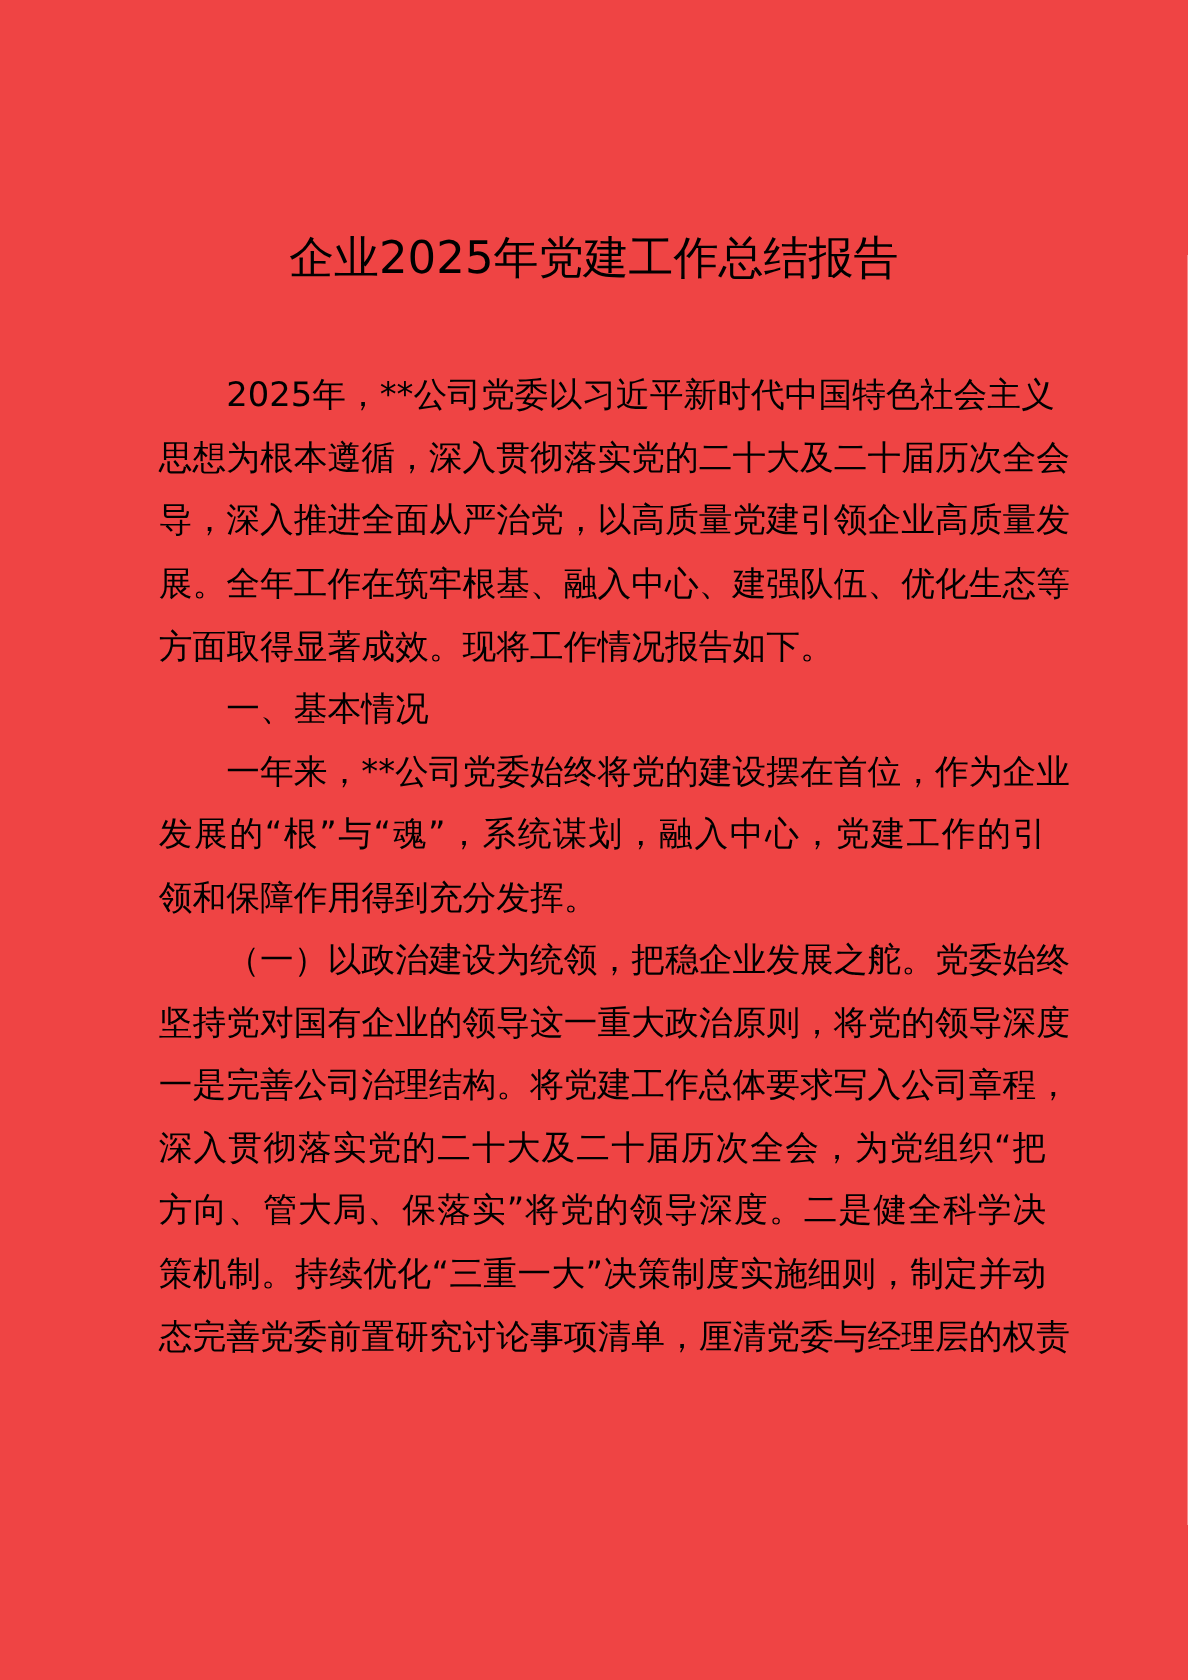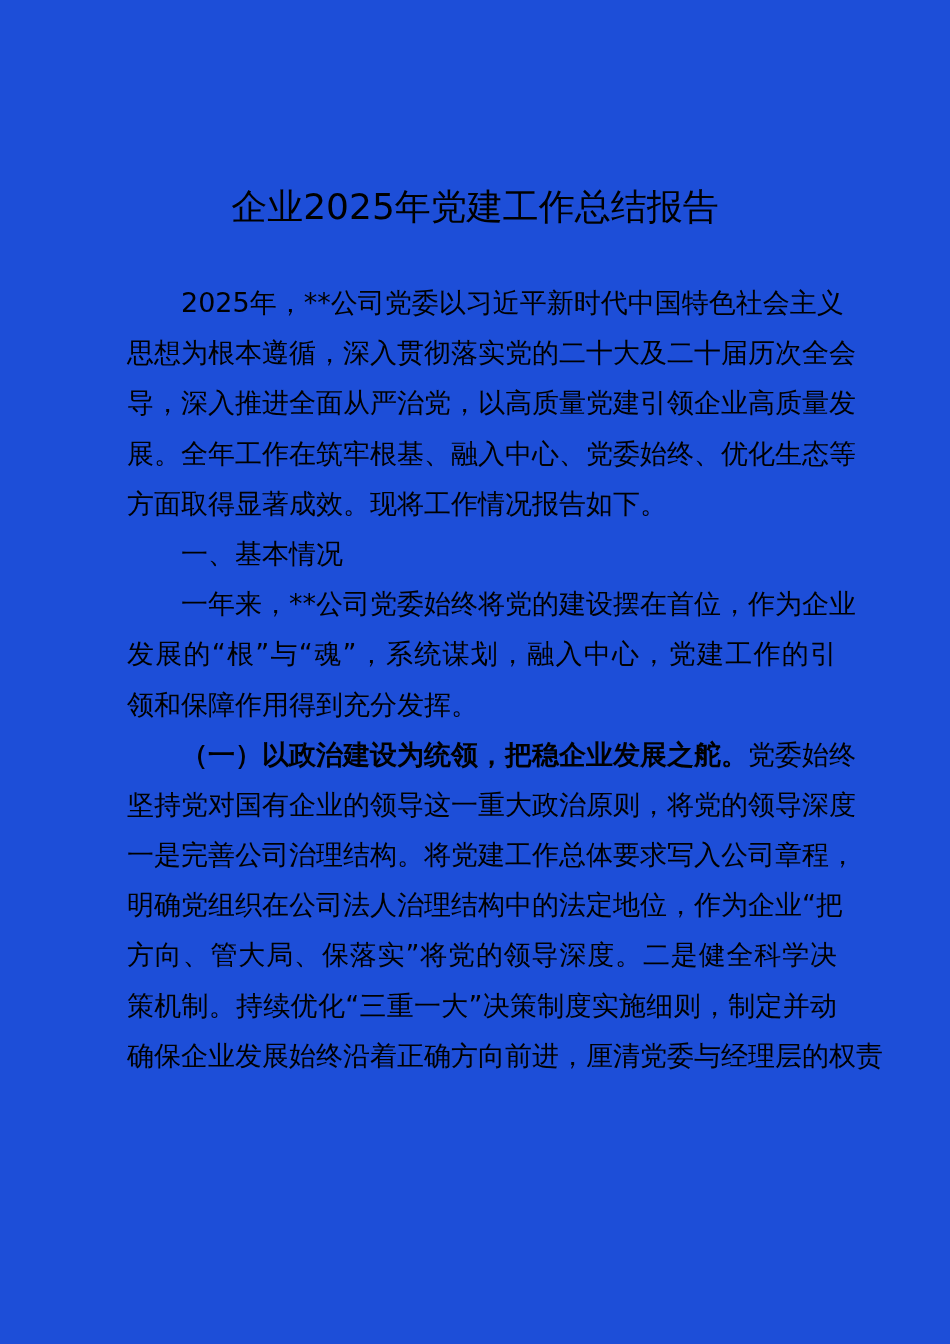--- a/index.html
+++ b/index.html
@@ -1,54 +1,54 @@
 <!DOCTYPE html>
 <html><head>
 <meta charset="utf-8">
 <style>
   html, body { margin: 0; padding: 0; background: #ffffff; }
   body { width: 950px; height: 1344px; position: relative; overflow: hidden;
          font-family: "DejaVu Sans", "Liberation Sans", sans-serif; color: #000; }
-  .page { position: absolute; left: 0; top: 0; width: 950px; height: 1344px; background: #1d4ed8; }
+  .page { position: absolute; left: 0; top: 0; width: 950px; height: 1344px; background: #ef4444; }
   .title { position: absolute; top: 180px; left: 0; width: 950px; text-align: center;
            font-size: 36px; line-height: 54px; letter-spacing: 0px; white-space: nowrap; }
-  .body { position: absolute; left: 127px; top: 278px; width: 710px; }
+  .body { position: absolute; left: 127px; top: 292px; width: 710px; }
   .line { height: 50.2px; line-height: 50.2px; font-size: 27px; white-space: nowrap;
           text-align: justify; text-align-last: justify; }
   .line.last { text-align-last: left; }
   .line.indent { padding-left: 54px; }
-  .bold { font-weight: bold; }
+  .bold { font-weight: normal; }
 </style>
 </head>
 <body>
 
 <div class="page">
   <div class="title">企业2025年党建工作总结报告</div>
 
   <div class="body">
 
     <div>
       <div class="line indent">2025年，**公司党委以习近平新时代中国特色社会主义</div>
       <div class="line">思想为根本遵循，深入贯彻落实党的二十大及二十届历次全会</div>
       <div class="line">导，深入推进全面从严治党，以高质量党建引领企业高质量发</div>
-      <div class="line">展。全年工作在筑牢根基、融入中心、党委始终、优化生态等</div>
+      <div class="line">展。全年工作在筑牢根基、融入中心、建强队伍、优化生态等</div>
       <div class="line last">方面取得显著成效。现将工作情况报告如下。</div>
     </div>
 
     <div class="line indent last">一、基本情况</div>
 
     <div>
       <div class="line indent">一年来，**公司党委始终将党的建设摆在首位，作为企业</div>
       <div class="line">发展的“根”与“魂”，系统谋划，融入中心，党建工作的引</div>
       <div class="line last">领和保障作用得到充分发挥。</div>
     </div>
 
     <div>
       <div class="line indent"><span class="bold">（一）以政治建设为统领，把稳企业发展之舵。</span><span>党委始终</span></div>
       <div class="line">坚持党对国有企业的领导这一重大政治原则，将党的领导深度</div>
       <div class="line">一是完善公司治理结构。将党建工作总体要求写入公司章程，</div>
-      <div class="line">明确党组织在公司法人治理结构中的法定地位，作为企业“把</div>
+      <div class="line">深入贯彻落实党的二十大及二十届历次全会，为党组织“把</div>
       <div class="line">方向、管大局、保落实”将党的领导深度。二是健全科学决</div>
       <div class="line">策机制。持续优化“三重一大”决策制度实施细则，制定并动</div>
-      <div class="line">确保企业发展始终沿着正确方向前进，厘清党委与经理层的权责</div>
+      <div class="line">态完善党委前置研究讨论事项清单，厘清党委与经理层的权责</div>
     </div>
   </div>
 </div>
 
 </body></html>

